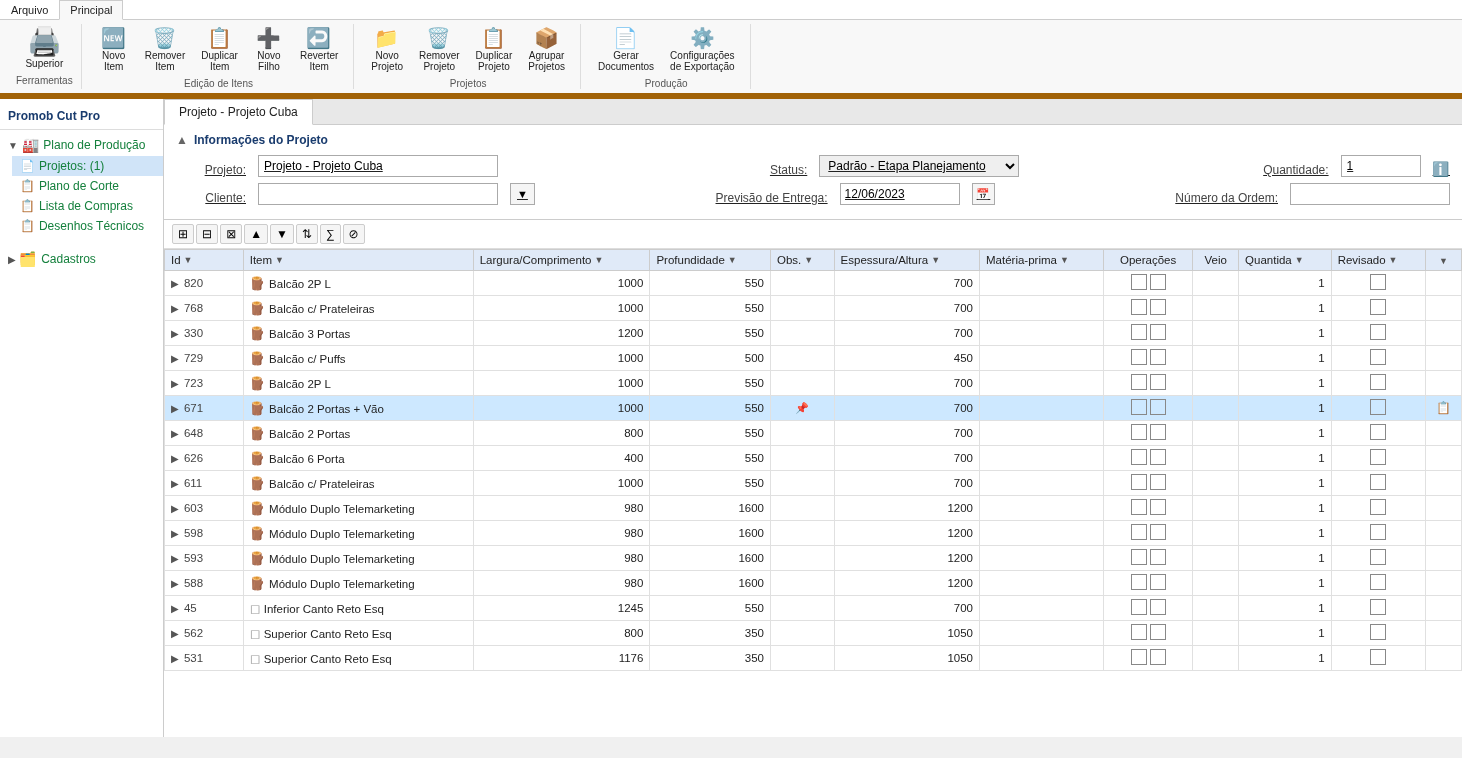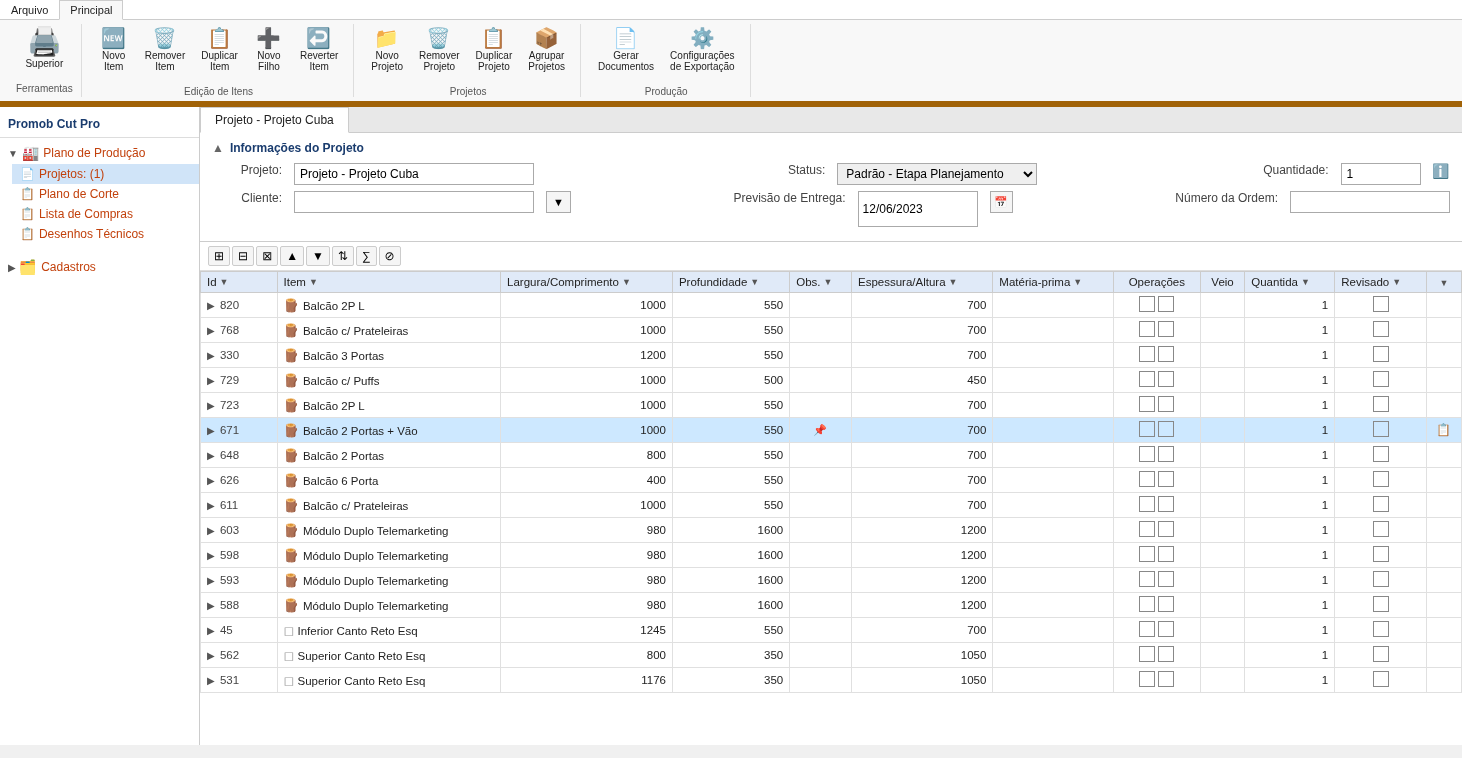--- a/index.html
+++ b/index.html
@@ -5,58 +5,58 @@
     * { box-sizing: border-box; margin: 0; padding: 0; }
     body { font-family: 'Segoe UI', Arial, sans-serif; font-size: 12px; background: #f0f0f0; color: #222; overflow: hidden; }
 
     
     .ribbon { background: #f8f8f8; border-bottom: 6px solid #a16207; }
     .ribbon-tabs { display: flex; background: #fff; border-bottom: 1px solid #ccc; }
     .ribbon-tab { padding: 3px 10px; font-size: 11px; cursor: pointer; border: 1px solid transparent; border-bottom: none; }
     .ribbon-tab.active { background: #f8f8f8; border-color: #ccc; border-bottom: 1px solid #f8f8f8; margin-bottom: -1px; z-index:1; }
     .ribbon-content { display: flex; align-items: stretch; padding: 4px 8px; gap: 2px; }
     .ribbon-group { display: flex; flex-direction: column; align-items: center; border-right: 1px solid #ddd; padding: 0 8px; }
-    .ribbon-group-label { font-size: 10px; color: #555; margin-top: 10px; text-align: center; }
+    .ribbon-group-label { font-size: 10px; color: #555; margin-top: 2px; text-align: center; }
     .ribbon-items { display: flex; gap: 2px; align-items: flex-start; }
     .ribbon-btn { display: flex; flex-direction: column; align-items: center; padding: 3px 6px; cursor: pointer; border: 1px solid transparent; border-radius: 2px; min-width: 44px; }
     .ribbon-btn .icon { font-size: 22px; line-height: 1; }
     .ribbon-btn .label { font-size: 10px; text-align: center; color: #222; margin-top: 2px; white-space: nowrap; }
     .ribbon-btn-large .icon { font-size: 28px; }
 
     
     .main-layout { display: flex; height: calc(758px - 120px); }
 
     
-    .sidebar { width: 200px; background: #fff; border-right: 1px solid #ccc; padding: 4px 0; overflow-y: auto; }
+    .sidebar { width: 164px; background: #fff; border-right: 1px solid #ccc; padding: 4px 0; overflow-y: auto; }
     .sidebar-title { font-size: 12px; font-weight: bold; color: #1a3c6e; padding: 6px 8px; }
     .sidebar-item { display: flex; align-items: center; gap: 4px; padding: 3px 8px; cursor: pointer; }
     .sidebar-item.selected { background: #d0e4f8; }
     .sidebar-tree { padding-left: 12px; }
     .sidebar-expand { font-size: 10px; color: #555; cursor: pointer; }
     .sidebar-icon { font-size: 14px; }
-    .sidebar-label { font-size: 12px; color: #c2410c; }
+    .sidebar-label { font-size: 12px; color: #15803d; }
 
     
     .content { flex: 1; display: flex; flex-direction: column; overflow: hidden; }
     .content-tabs { display: flex; background: #e8e8e8; border-bottom: 1px solid #ccc; }
     .content-tab { padding: 5px 14px; font-size: 12px; cursor: pointer; border: 1px solid #ccc; border-bottom: none; background: #ddd; }
     .content-tab.active { background: #fff; border-bottom: 1px solid #fff; margin-bottom: -1px; z-index: 1; }
 
     
     .project-info { background: #fff; border-bottom: 1px solid #ccc; padding: 8px 12px; }
     .section-header { display: flex; align-items: center; gap: 6px; font-size: 12px; font-weight: bold; color: #1a3c6e; margin-bottom: 8px; }
     .section-header .collapse-btn { cursor: pointer; color: #666; }
-    .form-row { display: flex; align-items: flex-start; gap: 12px; margin-bottom: 6px; flex-wrap: wrap; }
+    .form-row { display: flex; align-items: flex-end; gap: 12px; margin-bottom: 6px; flex-wrap: wrap; text-decoration: underline; }
     .form-label { font-size: 12px; color: #444; min-width: 70px; text-align: right; }
     .form-input { border: 1px solid #aaa; padding: 3px 5px; font-size: 12px; height: 22px; }
     .form-input-wide { width: 240px; }
     .form-input-medium { width: 160px; }
     .form-input-short { width: 80px; }
     .form-select { border: 1px solid #aaa; padding: 2px 4px; font-size: 12px; height: 22px; width: 200px; }
-    .form-date { border: 1px solid #aaa; padding: 2px 4px; font-size: 12px; height: 36px; width: 120px; }
+    .form-date { border: 1px solid #aaa; padding: 2px 4px; font-size: 12px; height: 22px; width: 120px; }
     .btn-dropdown { border: 1px solid #aaa; background: #f5f5f5; padding: 2px 6px; cursor: pointer; font-size: 11px; height: 22px; }
     .btn-calendar { border: 1px solid #aaa; background: #f5f5f5; padding: 2px 4px; cursor: pointer; font-size: 11px; height: 22px; }
 
     
     .table-toolbar { display: flex; gap: 2px; padding: 4px 8px; background: #fff; border-bottom: 1px solid #ddd; }
     .table-toolbar-btn { border: 1px solid #ccc; background: #f5f5f5; padding: 2px 5px; cursor: pointer; font-size: 12px; border-radius: 2px; }
 
     
     .table-container { flex: 1; overflow: auto; background: #fff; }
     table { width: 100%; border-collapse: collapse; font-size: 11.5px; }

